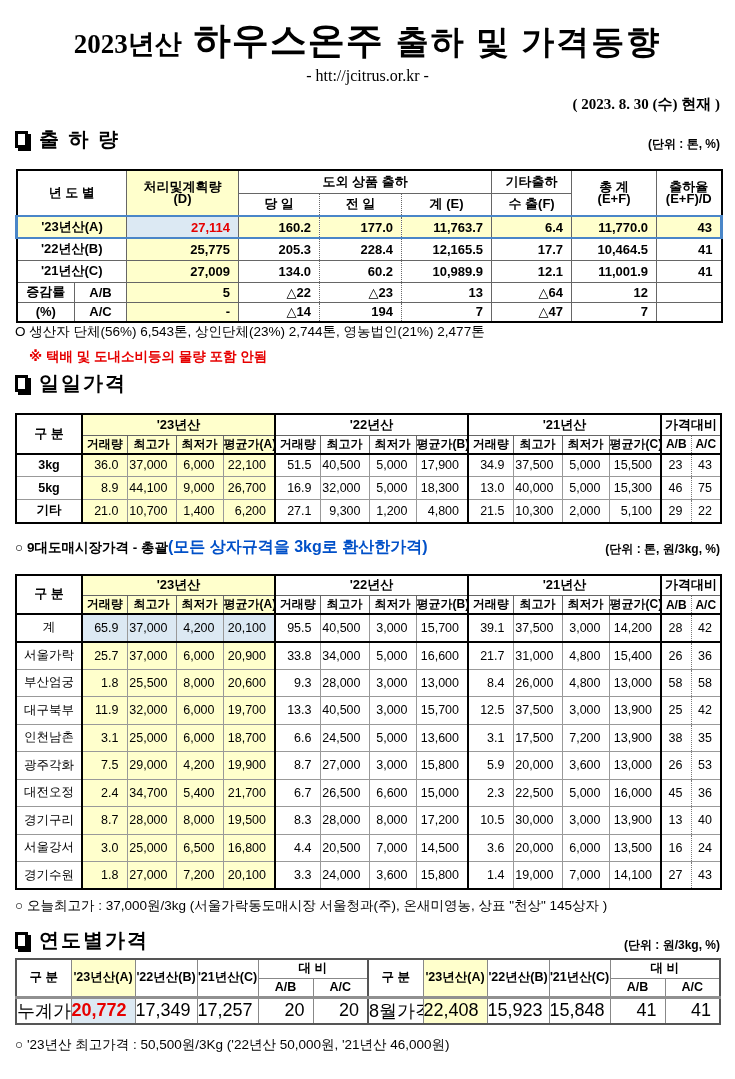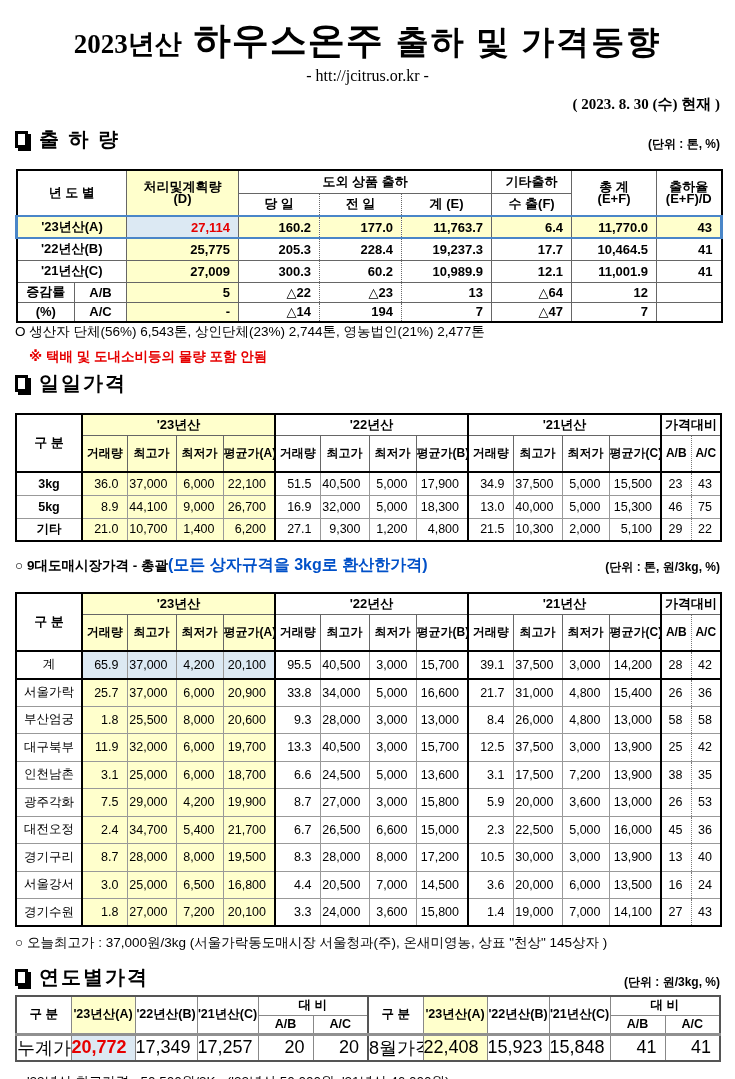--- a/index.html
+++ b/index.html
@@ -45,21 +45,21 @@
 .r23 td:last-child{border-right:3px solid var(--rowblue,#4A86C8)}
 .r23 td.planx{background:var(--bluecell,#DCE9F3);color:var(--red,#E60000)}
 .rchg td{height:20px}
 .rchg .grp{border-right:1px dotted #666}
 .rab td{border-bottom:1px dotted #666}
 
 
 .ptable{border:2px solid #000}
 .ptable thead{border-bottom:2px solid #000}
 .ptable tr.ghead th{border-right:2px solid #000;height:21px}
-.ptable tr.subhead th{height:37px;font-size:12px}
+.ptable tr.subhead th{height:18px;font-size:12px}
 .ptable tr.subhead th:nth-child(-n+4){background:var(--yellow,#FFFFCC)}
 .ptable tr.subhead th:nth-child(4),.ptable tr.subhead th:nth-child(8),.ptable tr.subhead th:nth-child(12){border-right:2px solid #000}
 .ptable tr.subhead th:nth-child(13){border-right:1px dotted #777}
 .ptable tr.subhead th:nth-child(14){border-left:1px dotted #777}
 .ptable tbody td{border-color:#999}
 .ptable tbody td:first-child,.ptable tbody td:nth-child(5),.ptable tbody td:nth-child(9),.ptable tbody td:nth-child(13){border-right:2px solid #000}
 .ptable tbody td:nth-child(14){border-right:1px dotted #777}
 .ptable tbody td:nth-child(15){border-left:1px dotted #777}
 .ptable tbody td:nth-child(n+2):nth-child(-n+5){background:var(--yellow,#FFFFCC)}
 .ptable tbody tr.sum-row td:nth-child(n+2):nth-child(-n+5){background:var(--bluecell,#DCE9F3)}
@@ -151,29 +151,29 @@
         <td class="num dl">11,763.7</td>
         <td class="num">6.4</td>
         <td class="num">11,770.0</td>
         <td class="num">43</td>
       </tr>
       <tr>
         <td colspan="2" class="lbl">'22년산(B)</td>
         <td class="num planc">25,775</td>
         <td class="num dr">205.3</td>
         <td class="num dl dr">228.4</td>
-        <td class="num dl">19,237.3</td>
+        <td class="num dl">12,165.5</td>
         <td class="num">17.7</td>
         <td class="num">10,464.5</td>
         <td class="num">41</td>
       </tr>
       <tr>
         <td colspan="2" class="lbl">'21년산(C)</td>
         <td class="num planc">27,009</td>
-        <td class="num dr">300.3</td>
+        <td class="num dr">134.0</td>
         <td class="num dl dr">60.2</td>
         <td class="num dl">10,989.9</td>
         <td class="num">12.1</td>
         <td class="num">11,001.9</td>
         <td class="num">41</td>
       </tr>
       <tr class="rchg rab">
         <td class="lbl grp">증감률</td>
         <td class="lbl">A/B</td>
         <td class="num planc">5</td>

